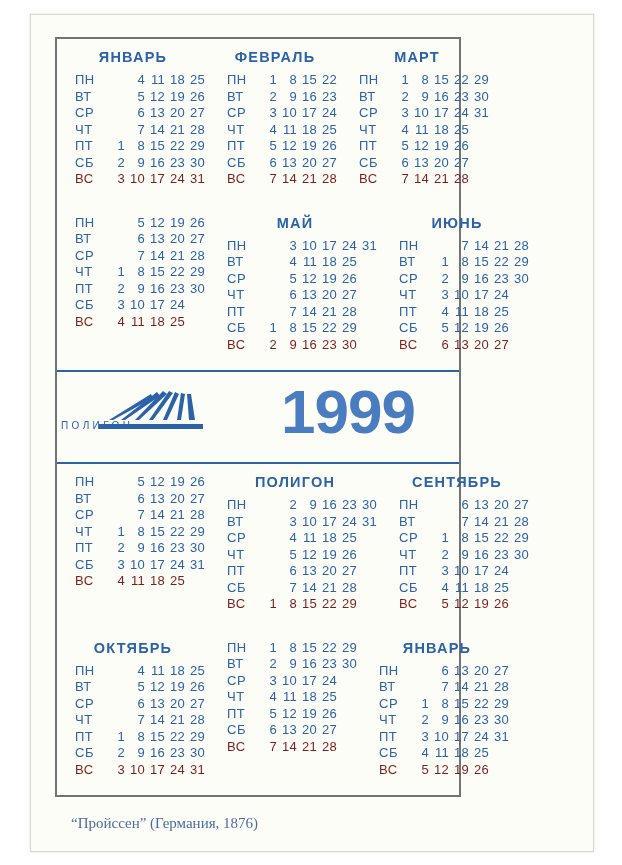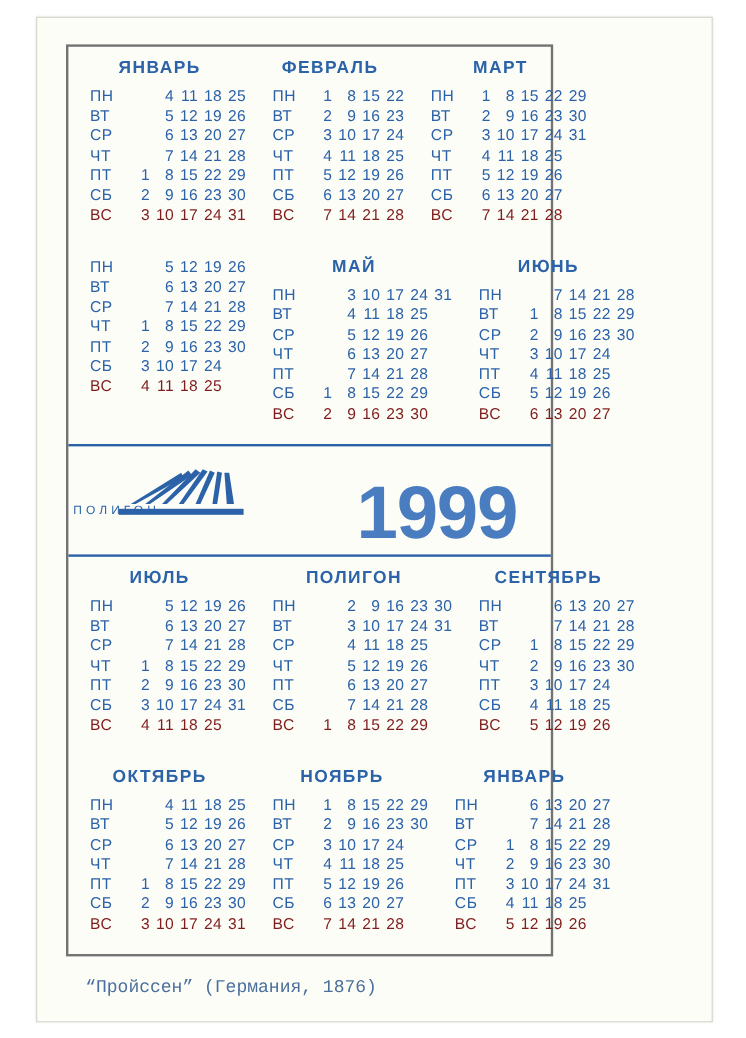--- a/index.html
+++ b/index.html
@@ -118,36 +118,35 @@
     left: 4px;
     top: 48px;
     font-size: 10px;
     letter-spacing: 3.4px;
     color: #2b62a8;
     font-family: "Liberation Sans", sans-serif;
     font-weight: normal;
   }
   .year {
     position: absolute;
-    right: 28px;
+    right: 44px;
     top: 4px;
     font-size: 62px;
     font-weight: bold;
     color: #4a7cc0;
     font-family: "Liberation Sans", sans-serif;
     letter-spacing: -1px;
-    margin-top: 16px;
   }
   .caption {
     position: absolute;
     left: 40px;
     top: 800px;
     font-size: 15px;
     color: #4a6f9c;
-    font-family: Liberation Mono, monospace;
+    font-family: Liberation Serif, serif;
     font-style: normal;
   }
 </style>
 </head>
 <body>
 
 <div class="card">
 
   <div class="frame">
 
@@ -370,21 +369,20 @@
           </g>
         </svg>
         <div class="logo-word">ПОЛИГОН</div>
         <div class="year">1999</div>
       </div>
     </div>
 
     <div class="band band-bottom">
       <div class="qtr" id="q3">
           <div class="month">
-            <div class="mname">ИЮЛЬ</div>
             <div class="rows">
               <div class="row">
                 <span class="dlabel">ПН</span>
                 <span class="dnums"><span></span><span>5</span><span>12</span><span>19</span><span>26</span></span>
               </div>
               <div class="row">
                 <span class="dlabel">ВТ</span>
                 <span class="dnums"><span></span><span>6</span><span>13</span><span>20</span><span>27</span></span>
               </div>
               <div class="row">
@@ -504,21 +502,20 @@
                 <span class="dlabel">СБ</span>
                 <span class="dnums"><span>2</span><span>9</span><span>16</span><span>23</span><span>30</span></span>
               </div>
               <div class="row sun">
                 <span class="dlabel">ВС</span>
                 <span class="dnums"><span>3</span><span>10</span><span>17</span><span>24</span><span>31</span></span>
               </div>
             </div>
           </div>
           <div class="month">
-            <div class="mname">НОЯБРЬ</div>
             <div class="rows">
               <div class="row">
                 <span class="dlabel">ПН</span>
                 <span class="dnums"><span>1</span><span>8</span><span>15</span><span>22</span><span>29</span></span>
               </div>
               <div class="row">
                 <span class="dlabel">ВТ</span>
                 <span class="dnums"><span>2</span><span>9</span><span>16</span><span>23</span><span>30</span></span>
               </div>
               <div class="row">

